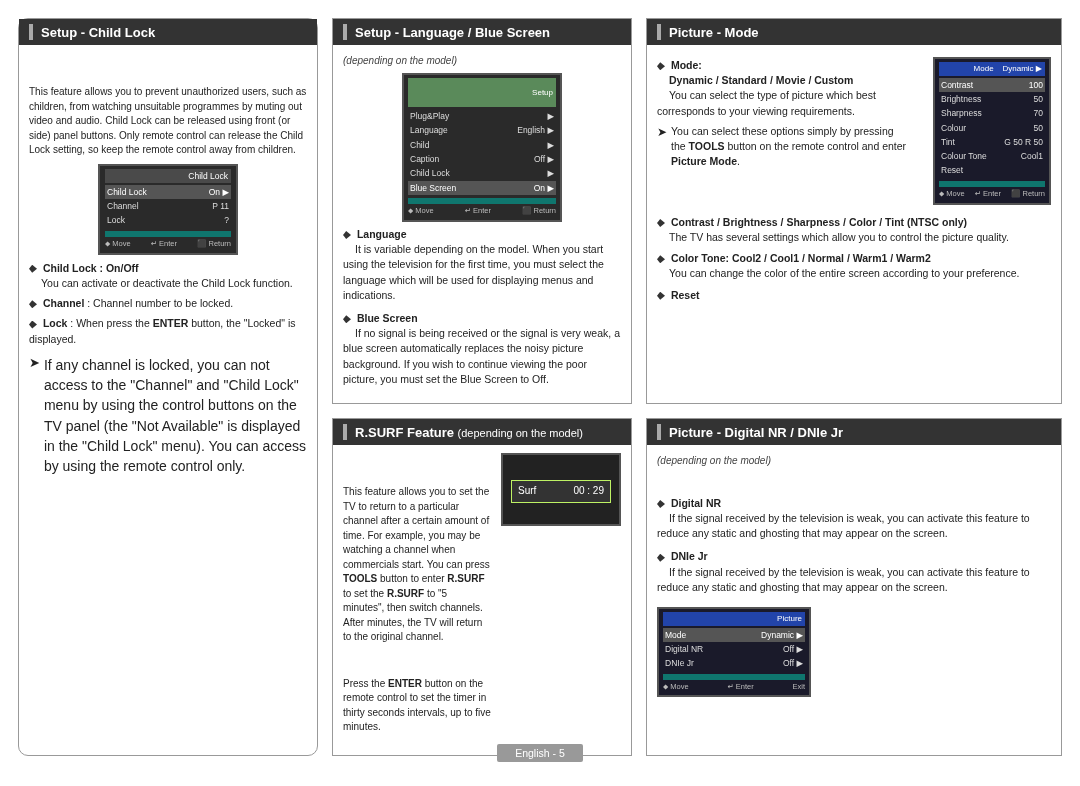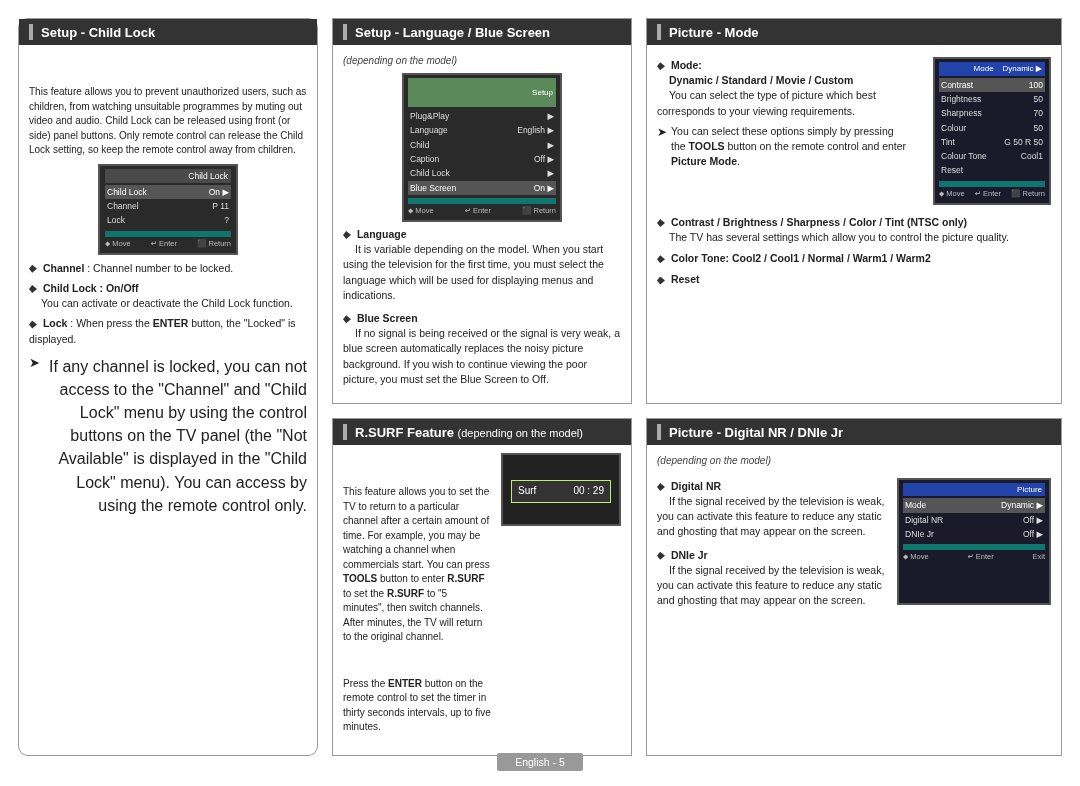--- a/index.html
+++ b/index.html
@@ -146,21 +146,21 @@
       grid-row: 1 / 2;
     }
     .section-picture-mode {
       grid-column: 3 / 4;
       grid-row: 1 / 2;
     }
 
     
     .page-footer {
       position: absolute;
-      bottom: 15px;
+      bottom: 24px;
       left: 0;
       right: 0;
       display: flex;
       justify-content: center;
       align-items: center;
     }
     .page-footer-badge {
       background: #999;
       color: #fff;
       padding: 3px 18px;
@@ -279,35 +279,35 @@
         </div>
         <div class="tv-mock-footer">
           <span>⬥ Move</span>
             <span>↵ Enter</span>
             <span>⬛ Return</span>
         </div>
       </div>
 
       <div class="bullet-item">
         <span class="bullet-symbol"></span>
-        <span class="bullet-head">Channel</span><span> : Channel number to be locked.</span>
-      </div>
-      <div class="bullet-item">
-        <span class="bullet-symbol"></span>
         <span class="bullet-head">Child Lock : On/Off</span><br>
         <span style="padding-left:12px;">You can activate or deactivate the Child Lock function.</span>
       </div>
       <div class="bullet-item">
         <span class="bullet-symbol"></span>
+        <span class="bullet-head">Channel</span><span> : Channel number to be locked.</span>
+      </div>
+      <div class="bullet-item">
+        <span class="bullet-symbol"></span>
         <span class="bullet-head">Lock</span><span> : When press the </span><span class="bullet-head">ENTER</span><span> button, the "Locked" is displayed.</span>
       </div>
 
       <div style="margin-top:8px; display:flex; align-items:flex-start;">
         <span class="arrow-right" style="font-size:13px; margin-top:-1px;">➤</span>
-        <span style="font-size:16px; line-height:1.45;text-align:right;">If any channel is locked, you can not access to the "Channel" and "Child Lock" menu by using the control buttons on the TV panel (the "Not Available" is displayed in the "Child Lock" menu). You can access by using the remote control only.</span>
+        <span style="font-size:14px; line-height:1.45;">If any channel is locked, you can not access to the "Channel" and "Child Lock" menu by using the control buttons on the TV panel (the "Not Available" is displayed in the "Child Lock" menu). You can access by using the remote control only.</span>
       </div>
     </div>
   </div>
 
   <div class="section section-language">
     <div class="section-title">
       <span class="title-bar-accent"></span>
       <span>Setup - Language / Blue Screen</span>
     </div>
     <div class="section-body">
@@ -420,20 +420,21 @@
 
       <div class="bullet-item" style="margin-top:6px;">
         <span class="bullet-symbol"></span>
         <span class="bullet-head">Contrast / Brightness / Sharpness / Color / Tint (NTSC only)</span><br>
         <span style="padding-left:12px; font-size:10.5px;">The TV has several settings which allow you to control the picture quality.</span>
       </div>
 
       <div class="bullet-item" style="margin-top:6px;">
         <span class="bullet-symbol"></span>
         <span class="bullet-head">Color Tone: Cool2 / Cool1 / Normal / Warm1 / Warm2</span><br>
+        <span style="padding-left:12px; font-size:10.5px;">You can change the color of the entire screen according to your preference.</span>
       </div>
 
       <div class="bullet-item" style="margin-top:6px;">
         <span class="bullet-symbol"></span>
         <span class="bullet-head">Reset</span><br>
       </div>
     </div>
   </div>
 
   <div class="section section-bottom-left">
@@ -460,21 +461,21 @@
     </div>
   </div>
 
   <div class="section section-bottom-right">
     <div class="section-title">
       <span class="title-bar-accent"></span>
       <span>Picture - Digital NR / DNIe Jr</span>
     </div>
     <div class="section-body">
       <div class="subtitle-depend">(depending on the model)</div>
-      <div class="dnr-section-body" style="margin-top:5px;">
+      <div class="dnr-section-body" style="margin-top:22px;flex-direction:column;">
         <div class="dnr-text">
           <div class="bullet-item">
             <span class="bullet-symbol"></span>
             <span class="bullet-head">Digital NR</span><br>
             <span style="padding-left:12px; font-size:10.5px;">If the signal received by the television is weak, you can activate this feature to reduce any static and ghosting that may appear on the screen.</span>
           </div>
           <div class="bullet-item" style="margin-top:8px;">
             <span class="bullet-symbol"></span>
             <span class="bullet-head">DNIe Jr</span><br>
             <span style="padding-left:12px; font-size:10.5px;">If the signal received by the television is weak, you can activate this feature to reduce any static and ghosting that may appear on the screen.</span>

